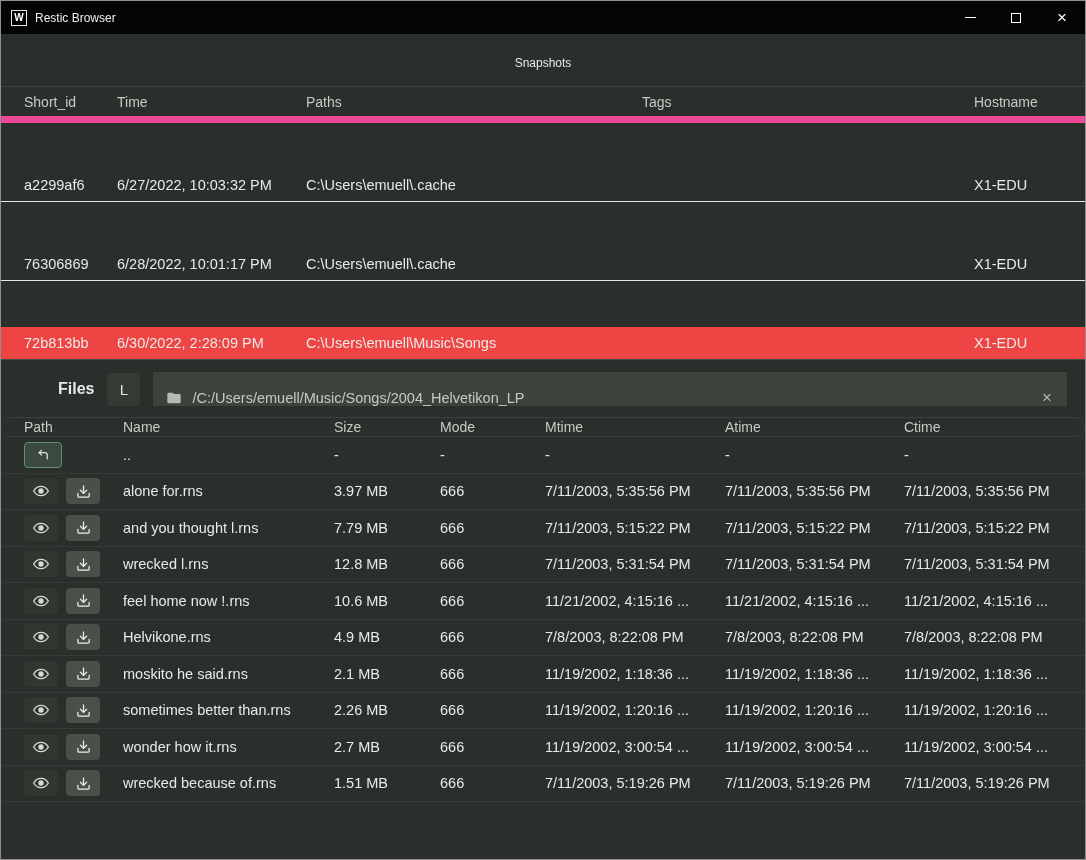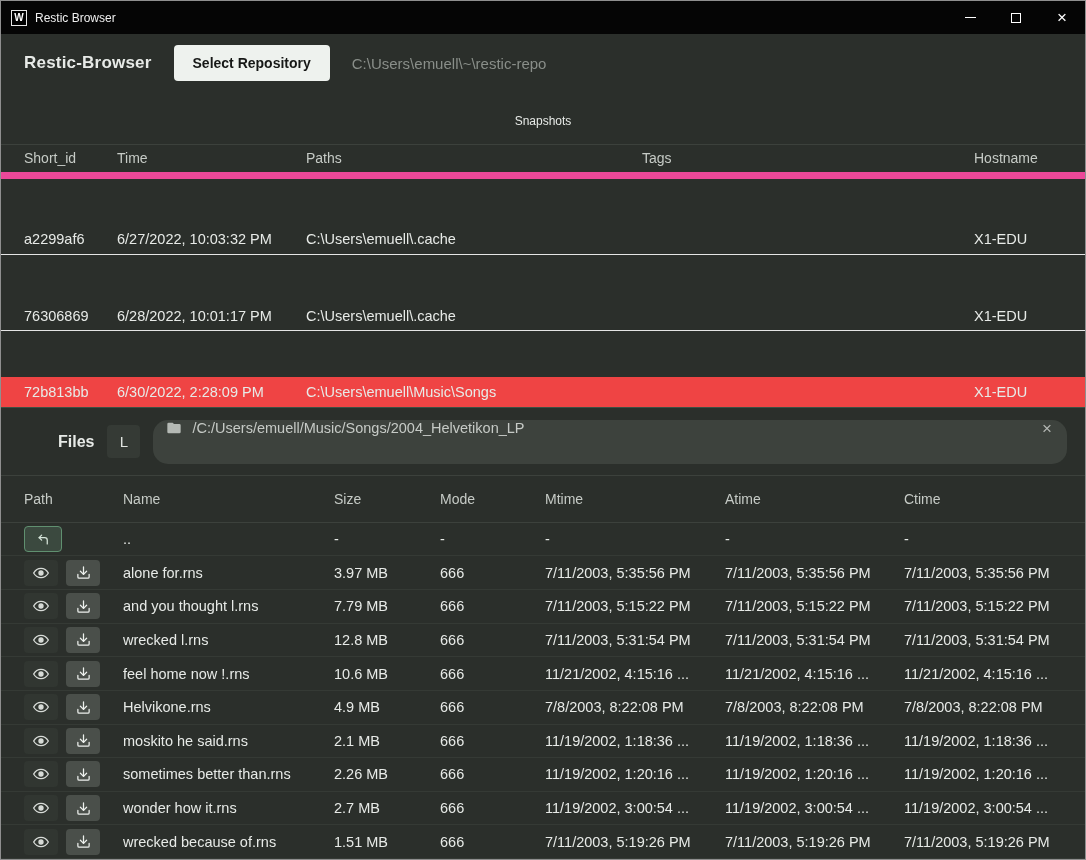--- a/index.html
+++ b/index.html
@@ -67,36 +67,36 @@
     display: flex; align-items: center; gap: 13px;
     padding: 12px 18px 11px 23px;
     margin-left: 34px;
   }
   .files-title { font-size: 16px; font-weight: 700; }
   .tree-btn {
     width: 33px; height: 33px; background: #353a35; border: none; border-radius: 4px;
     color: #dfe3df; font-size: 15px; cursor: pointer; font-family: "Liberation Sans", sans-serif;
   }
   .path-bar {
-    flex: 1; height: 44px; background: #3d423d; border-radius: 15px;
-    display: flex; align-items: flex-start; padding: 0 13px; gap: 10px;
+    flex: 1; height: 34px; background: #3d423d; border-radius: 0;
+    display: flex; align-items: flex-end; padding: 0 13px; gap: 10px;
     color: #c6cac6; font-size: 14.5px; cursor: text;
   }
   .folder-icon { display: flex; color: #b4b9b4; }
   .path-text { white-space: nowrap; overflow: hidden; text-overflow: ellipsis; }
   .path-clear {
     margin-left: auto; background: none; border: none; color: #b2b6b2;
     font-size: 17px; line-height: 1; cursor: pointer; padding: 0 2px;
   }
 
   
   .file-grid { display: grid; grid-template-columns: 99px 211px 106px 105px 180px 179px 1fr; align-items: center; padding: 0 23px; }
   .file-header {
-    height: 52px; border-top: 1px solid #3c413c; border-bottom: 1px solid #3c413c;
-    color: #c6cbc6; font-size: 14px;
+    height: 20px; border-top: 1px solid #3c413c; border-bottom: 1px solid #3c413c;
+    color: #c6cbc6; font-size: 14px; border-radius: 10px;
   }
   .frow { height: 36.5px; border-bottom: 1px solid #353a35; font-size: 14.5px; }
   .path-cell { display: flex; gap: 8px; align-items: center; overflow: visible; }
   .icon-btn {
     width: 34px; height: 26px; border: none; border-radius: 4px;
     display: flex; align-items: center; justify-content: center; cursor: pointer;
   }
   .eye-btn { background: #313631; color: #d8dcd8; }
   .dl-btn { background: #4a4f4a; color: #eef1ee; }
   .parent-btn {
@@ -120,25 +120,20 @@
         </div>
       <div class="wbtn">
           <span class="max-glyph"></span>
         </div>
       <div class="wbtn">
           <span class="close-glyph">×</span>
         </div>
     </div>
   </div>
 
-  <div class="header">
-    <div class="app-title">Restic-Browser</div>
-    <button class="select-repo">Select Repository</button>
-    <div class="repo-path">C:\Users\emuell\~\restic-repo</div>
-  </div>
 
   <div class="section-title">Snapshots</div>
 
   <div class="snap-grid snap-header">
     <div class="cell">Short_id</div>
     <div class="cell">Time</div>
     <div class="cell">Paths</div>
     <div class="cell">Tags</div>
     <div class="cell">Hostname</div>
   </div>

